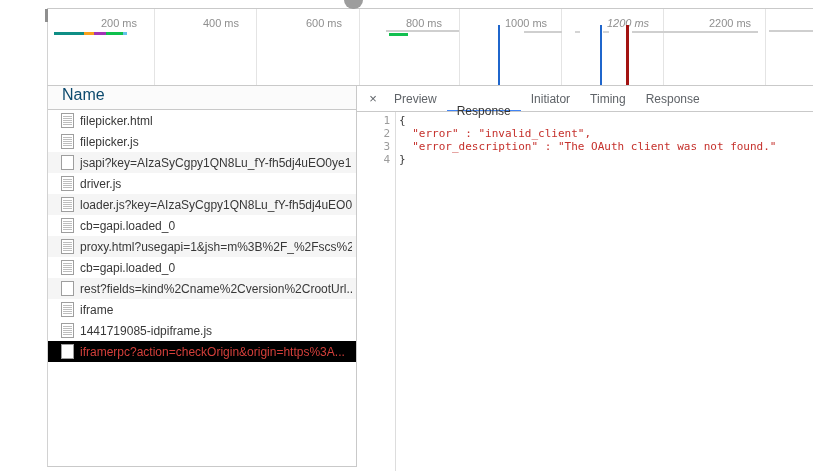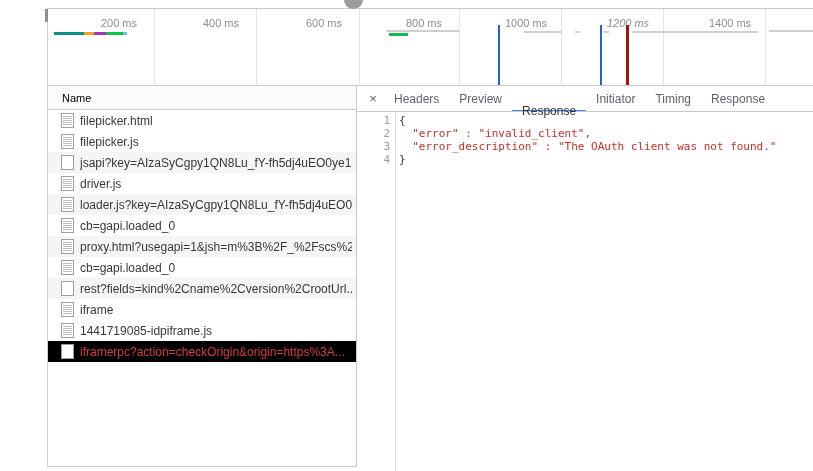--- a/index.html
+++ b/index.html
@@ -16,21 +16,21 @@
   .event-line{position:absolute;top:16px;height:60px;}
   .scroll-mark{position:absolute;left:45px;top:9px;width:3px;height:13px;background:#8f8f8f;}
   .knob{position:absolute;left:344px;top:0;width:19px;height:9px;background:#9d9d9d;
         border-radius:0 0 10px 10px;}
 
   
   .left-panel{position:absolute;left:47px;top:86px;width:310px;height:381px;box-sizing:border-box;
               border-left:1px solid #d2d2d2;border-right:1px solid #c9c9c9;border-bottom:1px solid #c9c9c9;
               background:#fff;overflow:hidden;}
   .table-header{height:24px;box-sizing:border-box;border-bottom:1px solid #c9c9c9;background:#fbfbfb;
-                display:flex;align-items:center;padding-left:14px;font-size:11px;color:#000000;}
+                display:flex;align-items:flex-start;padding-left:14px;font-size:16px;color:#0c4a6e;}
   .row{height:21px;display:flex;align-items:center;padding:0 4px 0 13px;gap:6px;
        font-size:12px;color:#383838;white-space:nowrap;overflow:hidden;cursor:default;text-align:right;}
   .row.shaded{background:#f5f5f5;}
   .row.failed{background:#000000;color:#d43f3a;}
   .row .icon{flex:0 0 auto;display:flex;align-items:center;}
   .row-label{overflow:hidden;text-overflow:clip;}
 
   
   .right-panel{position:absolute;left:357px;top:86px;width:456px;height:385px;background:#fff;
                display:flex;flex-direction:column;}
@@ -62,21 +62,21 @@
       <div class="tick-label" style="left: 142px;">400 ms</div>
       <div class="gridline" style="left: 311px;"></div>
       <div class="tick-label" style="left: 245px;">600 ms</div>
       <div class="gridline" style="left: 411px;"></div>
       <div class="tick-label" style="left: 345px;">800 ms</div>
       <div class="gridline" style="left: 513px;"></div>
       <div class="tick-label" style="left: 447px;">1000 ms</div>
       <div class="gridline" style="left: 615px;"></div>
       <div class="tick-label" style="left: 549px; font-style: italic;">1200 ms</div>
       <div class="gridline" style="left: 717px;"></div>
-      <div class="tick-label" style="left: 651px;">1400 ms</div>
+      <div class="tick-label" style="left: 651px;">2200 ms</div>
       <div class="ov-bar" style="left: 6px; top: 23px; width: 30px; height: 3px; background: rgb(14, 142, 133);"></div>
       <div class="ov-bar" style="left: 36px; top: 23px; width: 10px; height: 3px; background: rgb(249, 161, 27);"></div>
       <div class="ov-bar" style="left: 46px; top: 23px; width: 12px; height: 3px; background: rgb(162, 52, 181);"></div>
       <div class="ov-bar" style="left: 58px; top: 23px; width: 17px; height: 3px; background: rgb(15, 192, 77);"></div>
       <div class="ov-bar" style="left: 75px; top: 23px; width: 4px; height: 3px; background: rgb(98, 195, 232);"></div>
       <div class="ov-bar" style="left: 338px; top: 21px; width: 73px; height: 2px; background: rgb(207, 207, 207);"></div>
       <div class="ov-bar" style="left: 341px; top: 24px; width: 19px; height: 3px; background: rgb(18, 191, 79);"></div>
       <div class="ov-bar" style="left: 476px; top: 22px; width: 38px; height: 2px; background: rgb(207, 207, 207);"></div>
       <div class="ov-bar" style="left: 527px; top: 22px; width: 5px; height: 2px; background: rgb(212, 212, 212);"></div>
       <div class="ov-bar" style="left: 555px; top: 22px; width: 6px; height: 2px; background: rgb(212, 212, 212);"></div>
@@ -278,23 +278,20 @@
     </span>
     <span class="row-label">iframerpc?action=checkOrigin&amp;origin=https%3A...</span>
   </div>
 </div>
   </div>
 
   <div class="right-panel">
     <div class="tabbar">
       <div class="close-btn">×</div>
       <div id="tabs" style="display:flex">
-  <div class="tab">
-    <span>Headers</span>
-  </div>
 
   <div class="tab">
     <span>Preview</span>
   </div>
 
   <div class="tab active">
     <span>Response</span>
   </div>
 
   <div class="tab">

